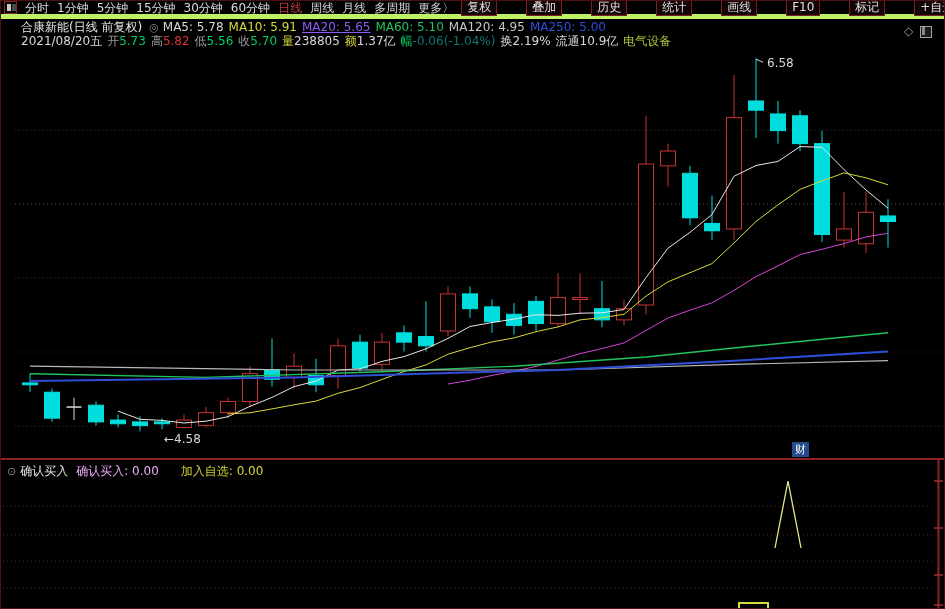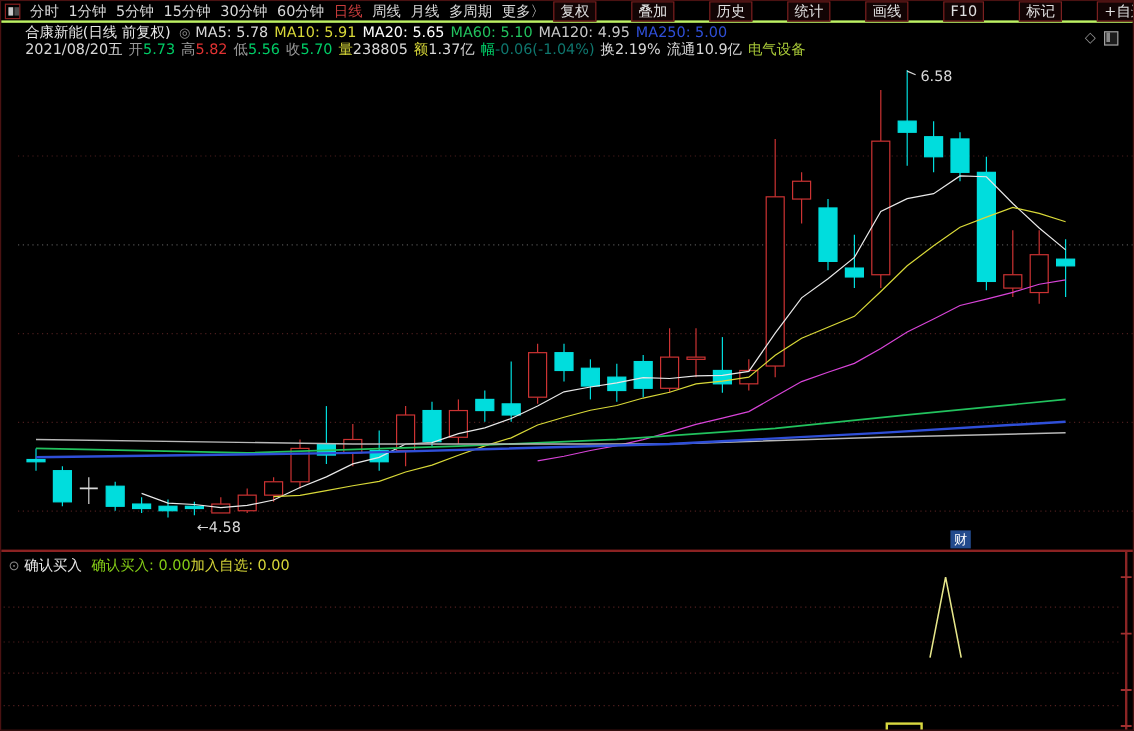--- a/index.html
+++ b/index.html
@@ -1,21 +1,21 @@
 <!DOCTYPE html>
 <html><head>
 <meta charset="utf-8">
 <style>
   html,body{margin:0;padding:0;background:#222;}
   .screen{width:945px;height:609px;position:relative;overflow:hidden;background:#000;
     border:1px solid #4a1212;box-sizing:border-box;
     font-family:"DejaVu Sans","Liberation Sans",sans-serif;}
   
   .menubar{position:absolute;top:0;left:0;width:100%;height:18px;display:flex;align-items:center;
-    border-bottom:2px solid #bef264;box-sizing:border-box;background:#000;}
+    border-bottom:5px solid #bef264;box-sizing:border-box;background:#000;}
   .win-icon{width:14px;height:11px;border:1px solid #8b2020;margin:0 4px 0 3px;display:flex;align-items:center;}
   .win-icon i{display:block;width:4px;height:7px;background:#c8c8c8;margin-left:2px;}
   .win-icon b{display:block;width:4px;height:7px;background:#4a4a4a;margin-left:1px;}
   .menu-item{color:#d8d8d8;font-size:12px;line-height:16px;margin:0 4px;white-space:nowrap;cursor:default;}
   .menu-item.active{color:#c83c3c;}
   .menu-right{margin-left:auto;display:flex;align-items:center;padding-right:4px;gap:26px;}
   .tool-btn{color:#e0e0e0;font-size:12px;border:1px solid #7a2020;background:#120404;
     padding:0 5px;margin-left:3px;height:15px;line-height:14px;white-space:nowrap;}
   
   .info-row{position:absolute;left:20px;height:14px;display:flex;align-items:center;
@@ -74,21 +74,21 @@
         <span class="tool-btn">+自选</span>
       </span>
   </div>
 
   <div class="info-row" id="info1">
     <span class="i-seg" style="color:#e8e8e8">合康新能(日线 前复权)</span>
     <span class="circle-ic">◎</span>
     <span id="ma-row" style="display:flex;">
         <span class="i-seg" style="color: rgb(216, 216, 216);">MA5: 5.78</span>
         <span class="i-seg" style="color: rgb(216, 216, 56);">MA10: 5.91</span>
-        <span class="i-seg" style="color: #ffffff;">MA20: 5.65</span>
+        <span class="i-seg" style="color: #8b5cf6; text-decoration: underline;">MA20: 5.65</span>
         <span class="i-seg" style="color: rgb(34, 194, 94);">MA60: 5.10</span>
         <span class="i-seg" style="color: rgb(200, 200, 200);">MA120: 4.95</span>
         <span class="i-seg" style="color: rgb(47, 79, 216);">MA250: 5.00</span>
       </span>
   </div>
   <span class="corner-ic" id="diamond-ic">◇</span>
   <span class="corner-ic" id="panel-ic">
       <i></i>
     </span>
 
@@ -307,21 +307,21 @@
         <line x1="933" y1="377" x2="942" y2="377" stroke="#a03030" stroke-width="1.5"></line>
       </svg>
     <div class="marker-badge">财</div>
   </div>
 
   <div class="subpanel">
     <div class="sub-head">
       <span class="circle-ic">⊙</span>
       <span class="sub-name">确认买入</span>
       <span id="indicator-fields" style="display:flex;">
-          <span class="i-seg" style="margin-right: 0; color: #84cc16;">确认买入: 0.00</span>
+          <span class="i-seg" style="margin-right: 22px; color: #f0abfc;">确认买入: 0.00</span>
           <span class="i-seg" style="margin-right: 6px; color: rgb(216, 216, 56);">加入自选: 0.00</span>
         </span>
     </div>
     <svg id="sub-svg" width="945" height="152">
         <line x1="2" y1="46" x2="932" y2="46" stroke="#521f1f" stroke-width="1" stroke-dasharray="1,3"></line>
         <line x1="2" y1="75" x2="932" y2="75" stroke="#521f1f" stroke-width="1" stroke-dasharray="1,3"></line>
         <line x1="2" y1="101" x2="932" y2="101" stroke="#521f1f" stroke-width="1" stroke-dasharray="1,3"></line>
         <line x1="2" y1="128" x2="932" y2="128" stroke="#521f1f" stroke-width="1" stroke-dasharray="1,3"></line>
         <polyline points="774,88 787,21 800,88" fill="none" stroke="#e6e68a" stroke-width="1.3"></polyline>
         <line x1="937.5" y1="0" x2="937.5" y2="152" stroke="#8b2525" stroke-width="2"></line>

